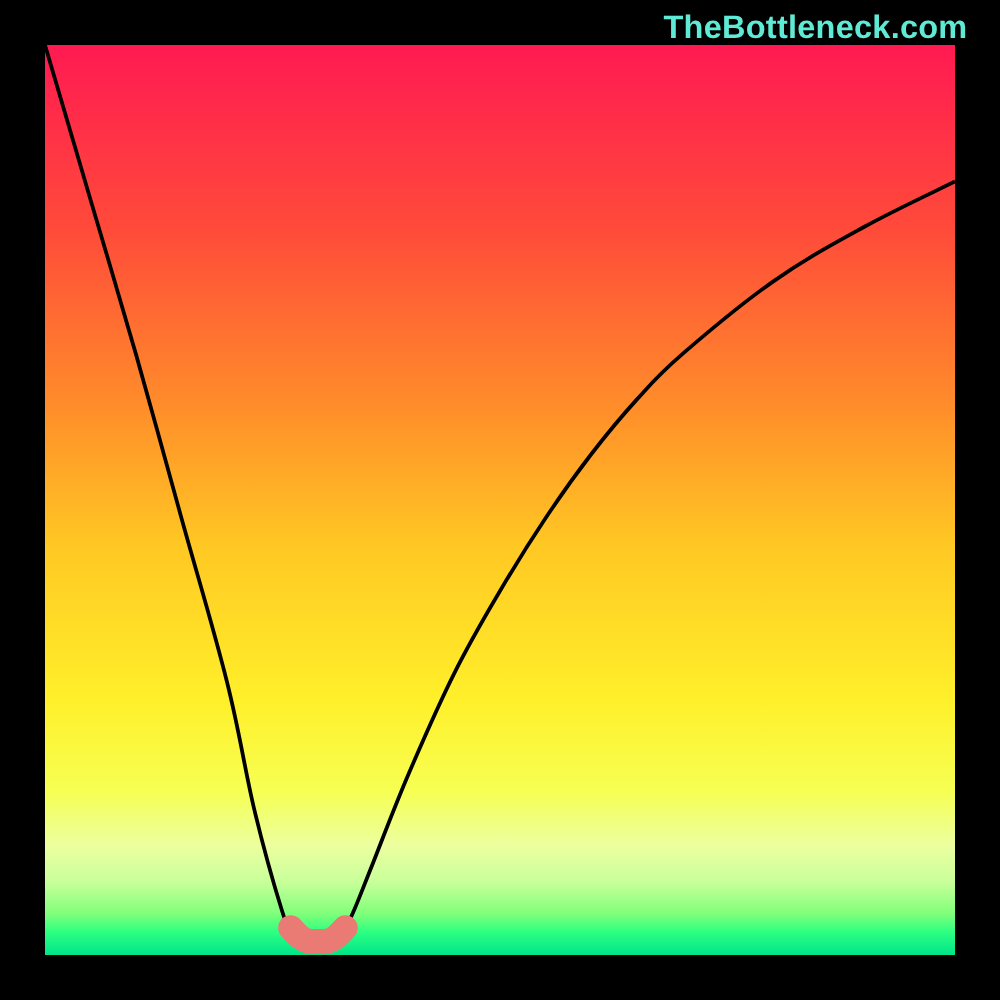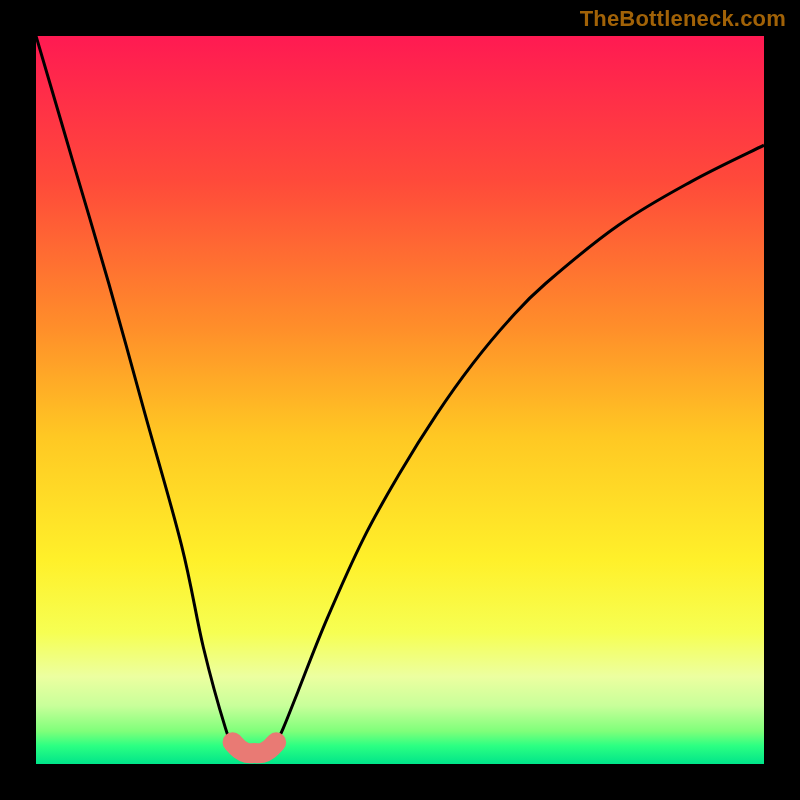--- a/index.html
+++ b/index.html
@@ -14,25 +14,25 @@
     position: absolute;
     left: 0;
     top: 0;
     width: 800px;
     height: 800px;
     background: #000;
   }
   .watermark {
     position: absolute;
     top: 6px;
-    right: 14px;
+    right: 26px;
     font-family: Arial, Helvetica, sans-serif;
-    font-size: 22px;
+    font-size: 26px;
     font-weight: 600;
-    color: #a16207;
+    color: #5eead4;
     letter-spacing: 0.2px;
   }
   svg.plot {
     position: absolute;
     left: 36px;
     top: 36px;
     width: 728px;
     height: 728px;
   }
 </style>

